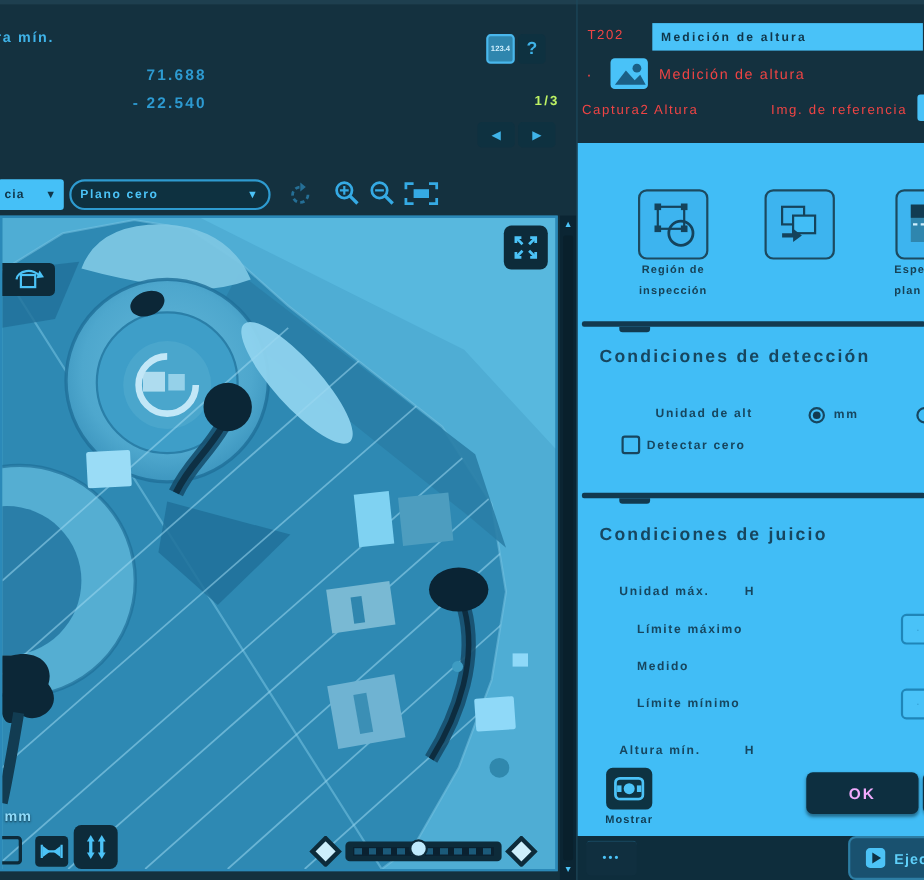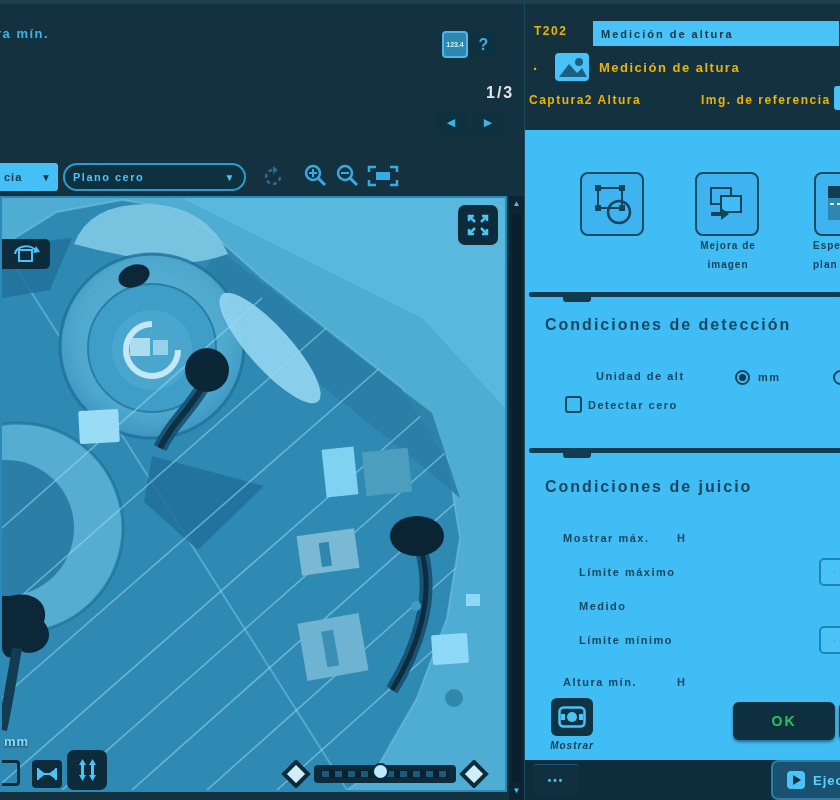--- a/index.html
+++ b/index.html
@@ -6,21 +6,21 @@
   body { font-family:"Liberation Sans", sans-serif; }
   .screen { position:relative; width:840px; height:800px; background:#14313f; overflow:hidden; }
   .abs { position:absolute; }
 
   
   .frag-label { color:#3fb3e8; font-size:13px; font-weight:bold; letter-spacing:1.5px; }
   .num-col { width:188px; text-align:right; color:#2d9ad1; font-size:14px; font-weight:bold; letter-spacing:2px; }
   .num-col div { height:25px; line-height:25px; }
   .btn-dark { background:#0e3140; border:none; border-radius:4px; color:#3fb3e8; cursor:pointer; display:flex; align-items:center; justify-content:center; }
   .numeric-btn { background:#2f86ae; border:2px solid #49b7ec; border-radius:4px; color:#cfeffd; font-size:7px; font-weight:bold; display:flex; align-items:center; justify-content:center; }
-  .page-ind { color:#e5e5e5; font-size:16px; font-weight:bold; letter-spacing:2px; }
+  .page-ind { color:#bef264; font-size:12px; font-weight:bold; letter-spacing:2px; }
 
   
   .dd-light { background:#45c0f7; border-radius:3px; color:#10364a; font-size:11px; font-weight:bold; letter-spacing:1px; display:flex; align-items:center; justify-content:space-between; padding:0 6px; }
   .dd-dark { background:#0e3140; border:2px solid #2e9bd0; border-radius:14px; color:#4cc3f7; font-size:11px; font-weight:bold; letter-spacing:1.5px; display:flex; align-items:center; justify-content:space-between; padding:0 8px; }
   .dd-arrow { font-size:10px; }
   .tool-icon-btn { background:transparent; border:none; cursor:pointer; }
 
   
   .viewer { left:0; top:196px; width:507px; height:596px; border:2px solid #2b89b8; background:#2e89b3; overflow:hidden; }
   .ov-btn { position:absolute; background:#0d2b3a; border:none; border-radius:5px; display:flex; align-items:center; justify-content:center; cursor:pointer; }
@@ -29,50 +29,52 @@
   .slider-ticks { position:absolute; left:7px; top:5px; right:7px; height:8px; background:repeating-linear-gradient(90deg,#1b5a7a 0 7px,#0a2130 7px 13px); border:1px solid #0a2130; }
   .slider-thumb { position:absolute; width:17px; height:17px; border-radius:50%; background:#bfeafd; border:2px solid #0d2b3a; top:-2px; }
 
   
   .vscroll { left:509px; top:196px; width:15px; height:604px; background:#0b2533; }
   .vscroll .arr { position:absolute; left:0; width:15px; text-align:center; color:#4cc3f7; font-size:8px; cursor:pointer; }
   .vscroll .track { position:absolute; left:3px; top:18px; bottom:18px; width:9px; background:#09202c; border-radius:2px; }
 
   
   .panel { left:524px; top:0; width:316px; height:800px; overflow:hidden; border-left:1px solid #1d4a5e; }
-  .p-label { color:#eab308; font-size:12px; font-weight:bold; letter-spacing:1.5px; }
+  .p-label { color:#ef4444; font-size:12px; font-weight:normal; letter-spacing:1.5px; }
   .title-input { background:#49c2f8; border:none; color:#10364a; font-size:11px; font-weight:bold; letter-spacing:2px; padding:0 8px; font-family:"Liberation Sans",sans-serif; }
   .panel-body { position:absolute; left:0; top:130px; width:316px; height:630px; background:#41bdf6; overflow:hidden; }
   .icon-btn { position:absolute; width:64px; height:64px; background:#3db4ef; border:2px solid #1c4a60; border-radius:8px; display:flex; align-items:center; justify-content:center; cursor:pointer; }
   .icon-cap { position:absolute; color:#174257; font-size:10px; font-weight:bold; letter-spacing:1px; text-align:center; line-height:19px; }
   .divider { position:absolute; left:4px; width:312px; height:5px; background:#123a50; border-radius:2px; cursor:row-resize; }
   .divider-thumb { position:absolute; left:38px; width:28px; height:5px; background:#123a50; border-radius:0 0 3px 3px; }
   .sec-head { position:absolute; color:#17465f; font-size:16px; font-weight:bold; letter-spacing:2px; }
   .p-text { position:absolute; color:#17465f; font-size:11px; font-weight:bold; letter-spacing:1.5px; }
   .radio { position:absolute; width:15px; height:15px; border:2px solid #17465f; border-radius:50%; background:#41bdf6; }
   .radio.sel::after { content:""; position:absolute; left:2px; top:2px; width:7px; height:7px; border-radius:50%; background:#123a50; }
   .checkbox { position:absolute; width:17px; height:17px; border:2px solid #17465f; border-radius:3px; background:transparent; cursor:pointer; }
   .edge-input { position:absolute; width:46px; height:28px; background:#49c2f8; border:2px solid #1f85b8; border-radius:5px; color:#2a8fc0; font-size:9px; letter-spacing:3px; text-align:center; line-height:24px; }
-  .ok-btn { position:absolute; background:#0d2f40; border:none; border-radius:6px; color:#22c55e; font-size:14px; font-weight:bold; letter-spacing:2px; cursor:pointer; box-shadow:0 2px 3px rgba(6,30,42,.5); }
+  .ok-btn { position:absolute; background:#0d2f40; border:none; border-radius:6px; color:#f0abfc; font-size:14px; font-weight:bold; letter-spacing:2px; cursor:pointer; box-shadow:0 2px 3px rgba(6,30,42,.5); }
   .mostrar-btn { position:absolute; width:42px; height:38px; background:#0e3342; border:none; border-radius:6px; display:flex; align-items:center; justify-content:center; cursor:pointer; }
-  .mostrar-cap { position:absolute; color:#113c52; font-size:10px; font-weight:bold; letter-spacing:1px; text-align:center;font-style:italic; }
+  .mostrar-cap { position:absolute; color:#113c52; font-size:10px; font-weight:bold; letter-spacing:1px; text-align:center; }
 
   
   .bbar { position:absolute; left:0; top:760px; width:316px; height:40px; background:#0e2d3c; }
   .bbar-btn { position:absolute; background:#102f3f; border:none; border-top:1px solid #1d5672; border-radius:4px; color:#4cc3f7; font-weight:bold; cursor:pointer; display:flex; align-items:center; justify-content:center; gap:7px; }
   .exec-btn { position:absolute; background:#19516f; border:2px solid #2d7ea4; border-radius:7px; color:#5fd0fa; font-weight:bold; cursor:pointer; display:flex; align-items:center; gap:8px; padding-left:14px; }
 </style>
 </head>
 <body>
 
 <div class="screen">
   <div class="abs" style="left:0;top:0;width:840px;height:4px;background:#1e3f4f;"></div>
 
   <span class="abs frag-label" style="left:-4px;top:26px;">ra mín.</span>
   <div class="abs num-col" style="left:0;top:56px;">
+    <div>71.688</div>
+    <div>- 22.540</div>
   </div>
   <button class="abs numeric-btn" style="left:442px;top:31px;width:26px;height:27px;">123.4</button>
   <button class="abs btn-dark" style="left:471px;top:31px;width:25px;height:27px;font-size:16px;font-weight:bold;">?</button>
   <span class="abs page-ind" style="left:486px;top:84px;">1/3</span>
   <button class="abs btn-dark" style="left:434px;top:111px;width:34px;height:23px;font-size:11px;">
     <span>◀</span>
   </button>
   <button class="abs btn-dark" style="left:471px;top:111px;width:34px;height:23px;font-size:11px;">
     <span>▶</span>
   </button>
@@ -267,31 +269,31 @@
       <button class="icon-btn" style="left:55px;top:42px;">
         <svg width="44" height="44" viewBox="0 0 44 44">
             <rect x="8" y="6" width="24" height="20" fill="none" stroke="#14435c" stroke-width="2"></rect>
             <rect x="5" y="3" width="6" height="6" fill="#14435c"></rect>
             <rect x="29" y="3" width="6" height="6" fill="#14435c"></rect>
             <rect x="5" y="23" width="6" height="6" fill="#14435c"></rect>
             <rect x="29" y="23" width="6" height="6" fill="#14435c"></rect>
             <circle cx="29" cy="30" r="11" fill="none" stroke="#14435c" stroke-width="2.5"></circle>
           </svg>
       </button>
+      <div class="icon-cap" style="left:42px;top:106px;width:90px;">
+        <span style="display:block;">Región de</span>
+        <span style="display:block;">inspección</span>
+      </div>
       <button class="icon-btn" style="left:170px;top:42px;">
         <svg width="44" height="44" viewBox="0 0 44 44">
             <rect x="6" y="6" width="20" height="16" fill="none" stroke="#14435c" stroke-width="2"></rect>
             <rect x="16" y="14" width="20" height="16" fill="#41bdf6" stroke="#14435c" stroke-width="2"></rect>
             <path d="M6,30 L16,30 L16,26 L24,32 L16,38 L16,34 L6,34 Z" fill="#14435c"></path>
           </svg>
       </button>
-      <div class="icon-cap" style="left:158px;top:106px;width:90px;">
-        <span style="display:block;">Mejora de</span>
-        <span style="display:block;">imagen</span>
-      </div>
       <button class="icon-btn" style="left:289px;top:42px;">
         <svg width="44" height="44" viewBox="0 0 44 44">
             <rect x="4" y="4" width="36" height="34" fill="#2f86ae"></rect>
             <rect x="4" y="4" width="36" height="12" fill="#123c52"></rect>
             <line x1="6" y1="22" x2="38" y2="22" stroke="#cfeffd" stroke-width="2" stroke-dasharray="4 3"></line>
             <text x="20" y="36" font-size="14" font-weight="bold" fill="#0d3145" font-family="Liberation Sans,sans-serif">Z</text>
           </svg>
       </button>
       <div class="icon-cap" style="left:288px;top:106px;width:80px;text-align:left;">
         <span style="display:block;">Espec</span>
@@ -306,21 +308,21 @@
       <span class="radio sel" style="left:210px;top:240px;"></span>
       <span class="p-text" style="left:233px;top:241px;">mm</span>
       <span class="radio" style="left:308px;top:240px;"></span>
       <span class="checkbox" style="left:40px;top:266px;"></span>
       <span class="p-text" style="left:63px;top:269px;">Detectar cero</span>
 
       <div class="divider" style="top:318px;"></div>
       <div class="divider-thumb" style="top:323px;"></div>
 
       <span class="sec-head" style="left:20px;top:348px;">Condiciones de juicio</span>
-      <span class="p-text" style="left:38px;top:402px;">Mostrar máx.</span>
+      <span class="p-text" style="left:38px;top:402px;">Unidad máx.</span>
       <span class="p-text" style="left:152px;top:402px;">H</span>
       <span class="p-text" style="left:54px;top:436px;">Límite máximo</span>
       <div class="edge-input" style="left:294px;top:428px;">···</div>
       <span class="p-text" style="left:54px;top:470px;">Medido</span>
       <span class="p-text" style="left:54px;top:504px;">Límite mínimo</span>
       <div class="edge-input" style="left:294px;top:496px;">···</div>
       <span class="p-text" style="left:38px;top:546px;">Altura mín.</span>
       <span class="p-text" style="left:152px;top:546px;">H</span>
 
       <button class="mostrar-btn" style="left:26px;top:568px;">

